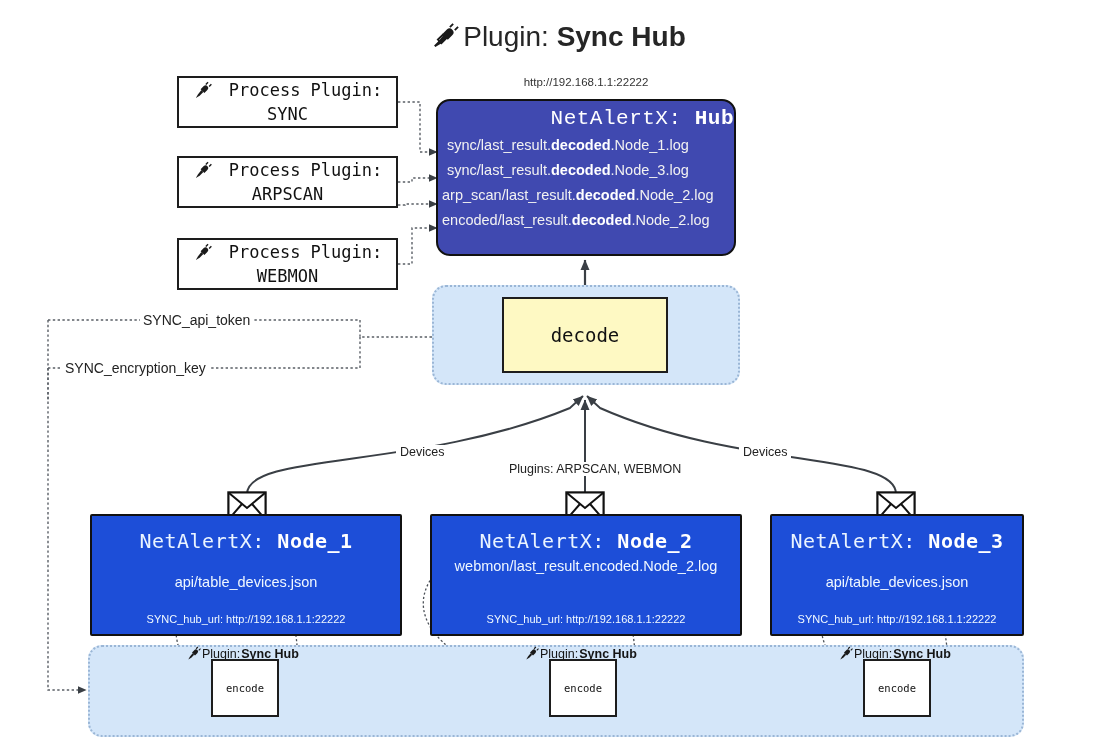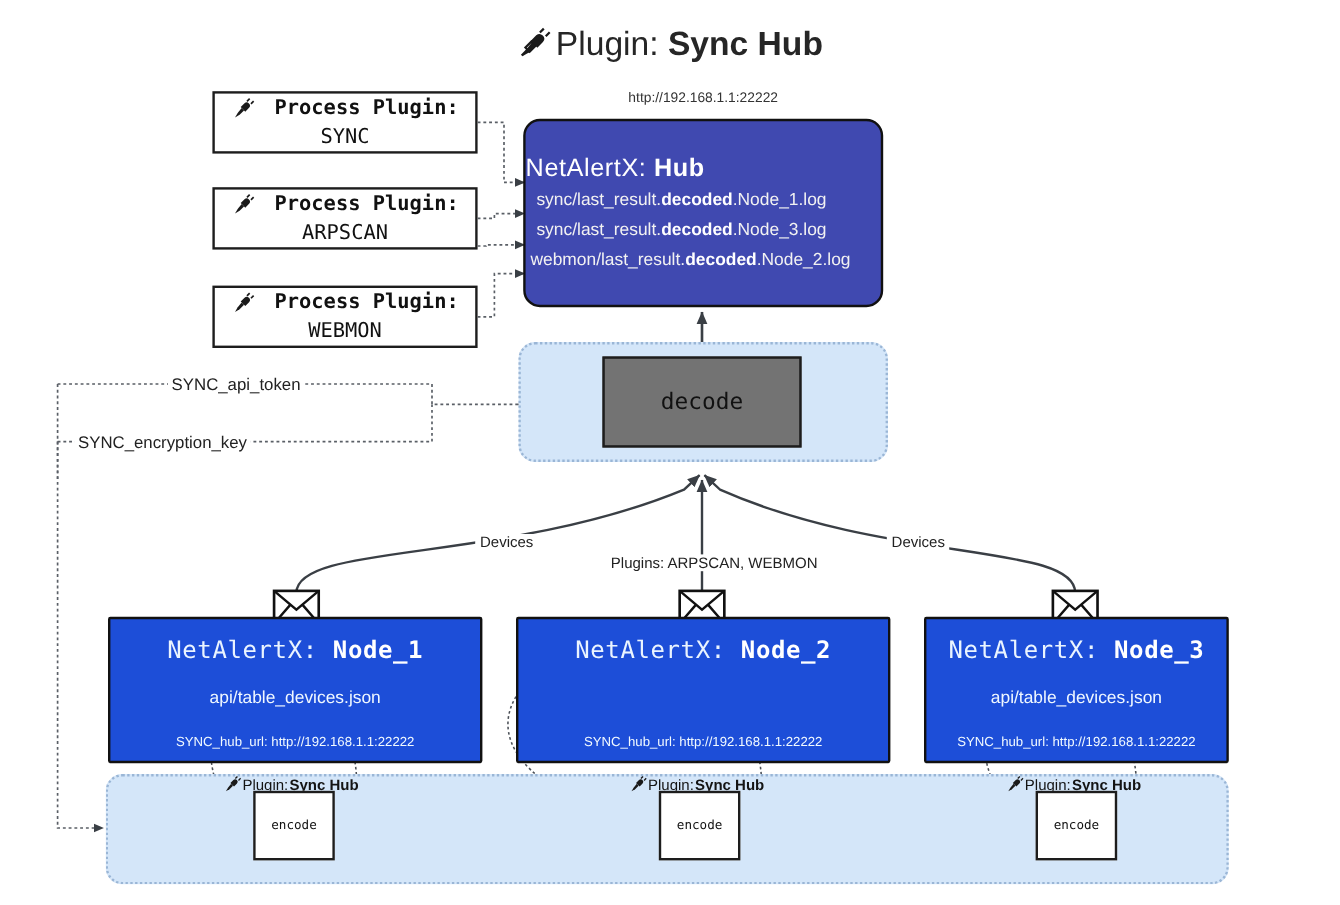--- a/index.html
+++ b/index.html
@@ -13,41 +13,41 @@
          font-size:28px;line-height:42px;color:#262626;white-space:nowrap;}
   #title .plugicon{vertical-align:-4px;margin-right:4px;}
   #title .b{font-weight:bold;}
 
   
   .procbox{border:2px solid #1d1d1d;background:#fff;
            font-family:"DejaVu Sans Mono","Liberation Mono",monospace;
            font-size:17px;line-height:24px;color:#111;
            display:flex;flex-direction:column;justify-content:center;
            align-items:center;text-align:center;box-sizing:border-box;}
-  .procbox .l1{display:flex;align-items:center;gap:17px;font-weight:bold;}
+  .procbox .l1{display:flex;align-items:center;gap:17px;}
 
   
   #hub{left:436px;top:99px;width:300px;height:157px;background:#4049b0;
        border:2.5px solid #111;border-radius:14px;box-sizing:border-box;
        color:#fff;overflow:visible;}
-  #hub .htitle{font-family:Liberation Sans, sans-serif;
-       font-size:21px;line-height:28px;text-align:left;margin-top:26px;
+  #hub .htitle{font-family:Liberation Mono, monospace;
+       font-size:21px;line-height:28px;text-align:right;margin-top:4px;
        letter-spacing:.5px;}
   #hub .htitle .b{font-weight:bold;}
   #hub .logline{font-size:14.5px;line-height:25px;white-space:nowrap;
        padding-left:9px;color:#f2f2f2;}
   #hub .logline .b{font-weight:bold;color:#fff;}
   #huburl{left:436px;top:76px;width:300px;text-align:center;
           font-size:11.5px;color:#333;white-space:nowrap;}
 
   
   .bluepanel{background:#d4e6f9;border:2.5px dotted #9ab6d6;
              border-radius:14px;box-sizing:border-box;}
   #decodepanel{left:432px;top:285px;width:308px;height:100px;}
-  #decodebox{left:502px;top:297px;width:166px;height:76px;background:#737373;
+  #decodebox{left:502px;top:297px;width:166px;height:76px;background:#fef9c3;
              border:2.5px solid #1d1d1d;box-sizing:border-box;
              font-family:"DejaVu Sans Mono","Liberation Mono",monospace;
              font-size:19px;display:flex;align-items:center;
              justify-content:center;color:#111;}
   #bottompanel{left:88px;top:645px;width:936px;height:92px;}
 
   
   .node{background:#1d4ed8;border:2.5px solid #111;border-radius:2px;
         box-sizing:border-box;color:#fff;}
   .node .ntitle{font-family:"DejaVu Sans Mono","Liberation Mono",monospace;
@@ -192,21 +192,22 @@
   </div>
 
   <div class="abs" id="huburl">http://192.168.1.1:22222</div>
   <div class="abs" id="hub">
     <div class="htitle">
       <span>NetAlertX:</span>
       <span class="b">Hub</span>
     </div>
     <div class="logline"><span>sync/last_result.</span><span class="b">decoded</span><span>.Node_1.log</span></div>
     <div class="logline"><span>sync/last_result.</span><span class="b">decoded</span><span>.Node_3.log</span></div>
-    <div class="logline" style="padding-left:4px"><span>webmon/last_result.</span><span class="b">decoded</span><span>.Node_2.log</span></div>
+    <div class="logline" style="padding-left:4px"><span>arp_scan/last_result.</span><span class="b">decoded</span><span>.Node_2.log</span></div>
+    <div class="logline" style="padding-left:4px"><span>encoded/last_result.</span><span class="b">decoded</span><span>.Node_2.log</span></div>
   </div>
 
   <div class="abs bluepanel" id="decodepanel"></div>
   <div class="abs" id="decodebox">decode</div>
 
   <div class="abs tokenlabel" style="left:100px;top:312px;margin-left:40px;">SYNC_api_token</div>
   <div class="abs tokenlabel" style="left:62px;top:360px;">SYNC_encryption_key</div>
 
   <div class="abs edgelabel" style="left:396px;top:445px;">Devices</div>
   <div class="abs edgelabel" style="left:739px;top:445px;">Devices</div>
@@ -232,20 +233,21 @@
     </div>
     <div class="nline">api/table_devices.json</div>
     <div class="nurl">SYNC_hub_url: http://192.168.1.1:22222</div>
   </div>
 
   <div class="abs node" id="node2">
     <div class="ntitle">
       <span>NetAlertX:</span>
       <span class="b">Node_2</span>
     </div>
+    <div class="nline">webmon/last_result.encoded.Node_2.log</div>
     <div class="nurl">SYNC_hub_url: http://192.168.1.1:22222</div>
   </div>
 
   <div class="abs node" id="node3">
     <div class="ntitle">
       <span>NetAlertX:</span>
       <span class="b">Node_3</span>
     </div>
     <div class="nline">api/table_devices.json</div>
     <div class="nurl">SYNC_hub_url: http://192.168.1.1:22222</div>

